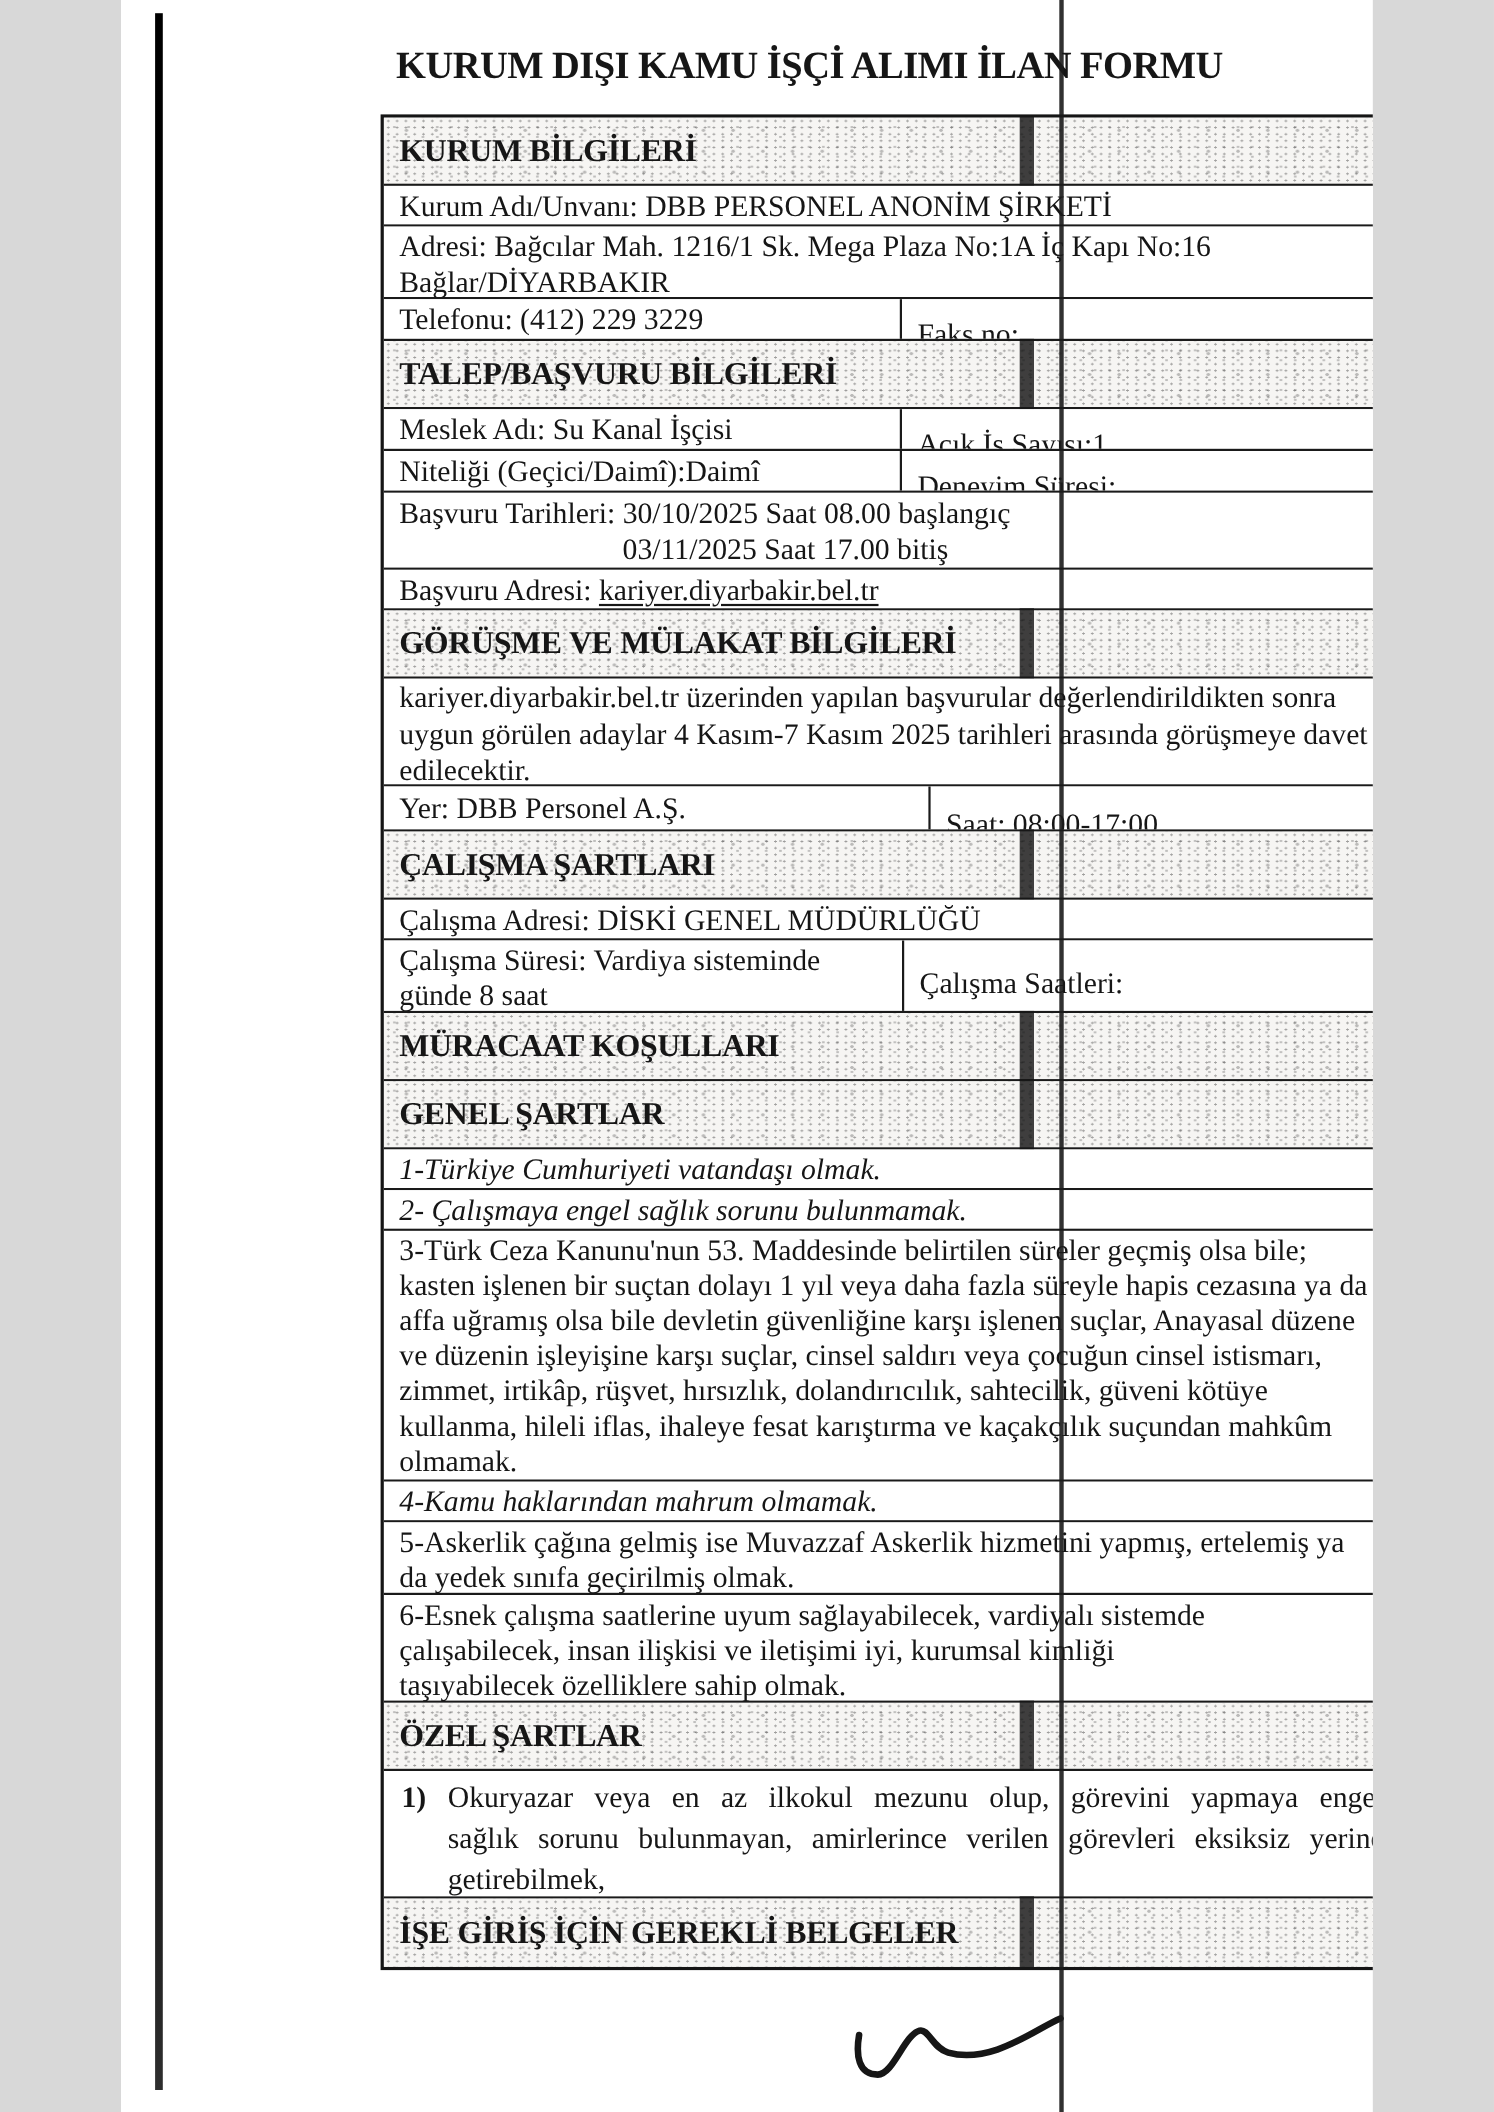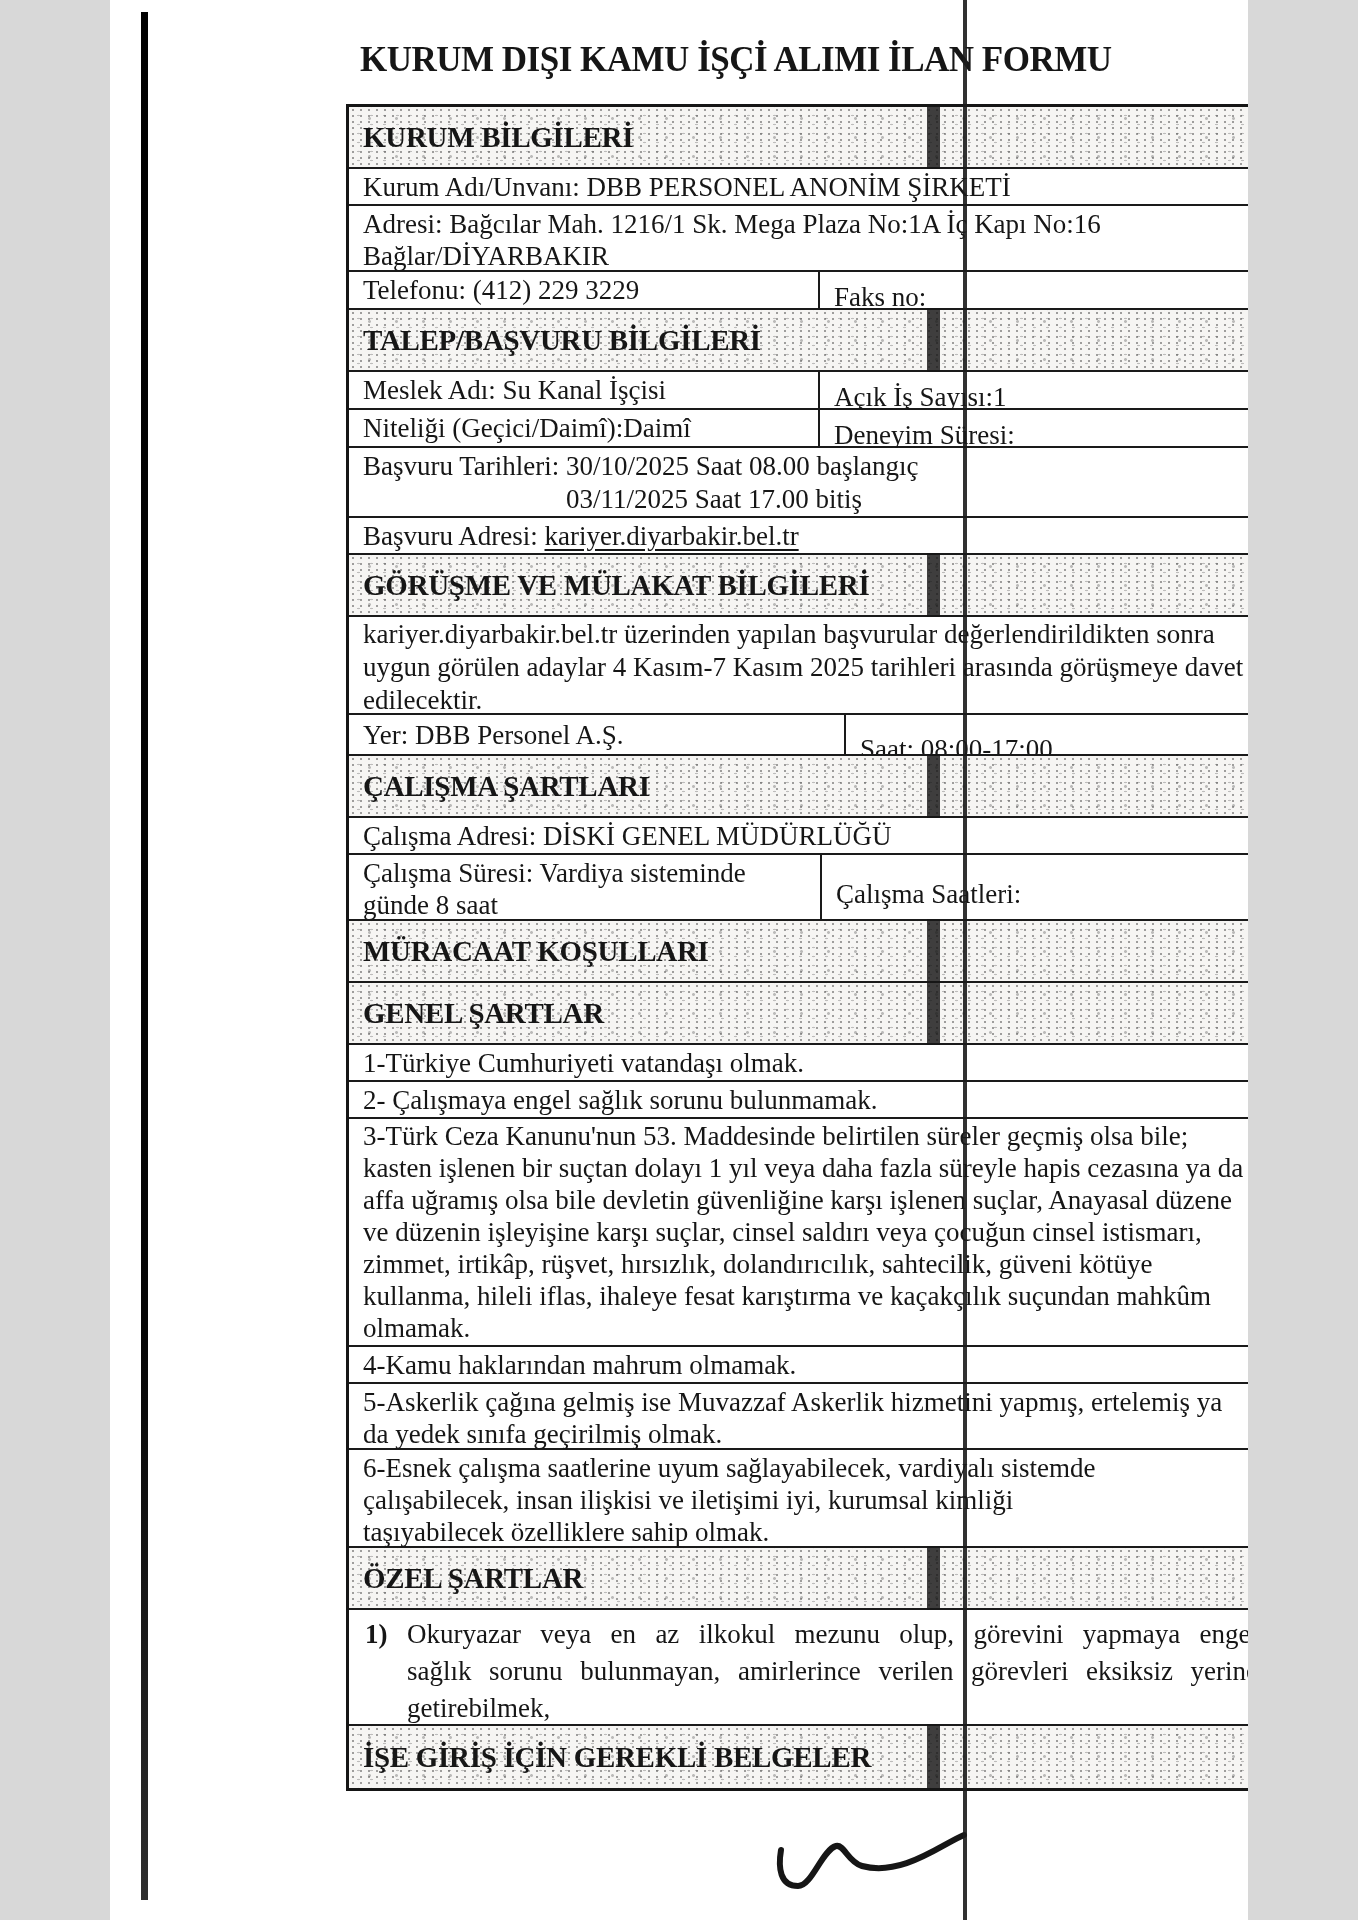--- a/index.html
+++ b/index.html
@@ -55,30 +55,30 @@
   }
   .single{height:37px;line-height:36px;white-space:nowrap;overflow:hidden;}
   .two-line{height:66px;line-height:32px;padding-top:2px;}
   .cells{display:flex;padding:0;}
   .cell{box-sizing:border-box;padding:0 14px;overflow:hidden;white-space:nowrap;}
   .cell-l{border-right:2px solid #1a1a1a;flex:none;}
   .cell-r{flex:1;margin-top:14px;}
   .w471{width:471px;}
   .w497{width:497px;}
   .w473{width:473px;}
-  .row-tel{height:38px;line-height:37px;align-items:center;}
+  .row-tel{height:38px;line-height:37px;}
   .row-tarih{height:70px;line-height:33px;padding-top:2px;}
   .tarih-l2{margin-left:203px;}
   .u{text-decoration:underline;text-underline-offset:4px;}
   .row-para{height:98px;line-height:33px;padding-top:1px;padding-right:20px;}
   .row-yer{height:41px;line-height:40px;}
   .row-cal-suresi{height:66px;}
   .cal-l{line-height:32px;padding-top:2px;white-space:normal;}
   .cal-r{display:flex;align-items:center;white-space:nowrap;}
-  .g-item{height:37px;line-height:36px;white-space:nowrap;overflow:hidden;}
+  .g-item{height:37px;line-height:36px;white-space:nowrap;overflow:hidden;font-style:italic;}
   .g-big{line-height:32px;padding:1px 24px 1px 14px;}
   .g-five{height:66px;line-height:32px;padding-top:2px;padding-right:40px;}
   .g-six{height:98px;line-height:32px;padding-top:2px;padding-right:130px;}
   .row-ozel-item{height:116px;display:flex;padding:6px 20px 0 16px;
     font-size:27px;line-height:37px;}
   .ozel-num{font-weight:bold;width:42px;flex:none;}
   .ozel-text{flex:1;text-align:justify;word-spacing:5px;}
   
   .signature{position:absolute;left:640px;top:1818px;z-index:20;}
 </style>

